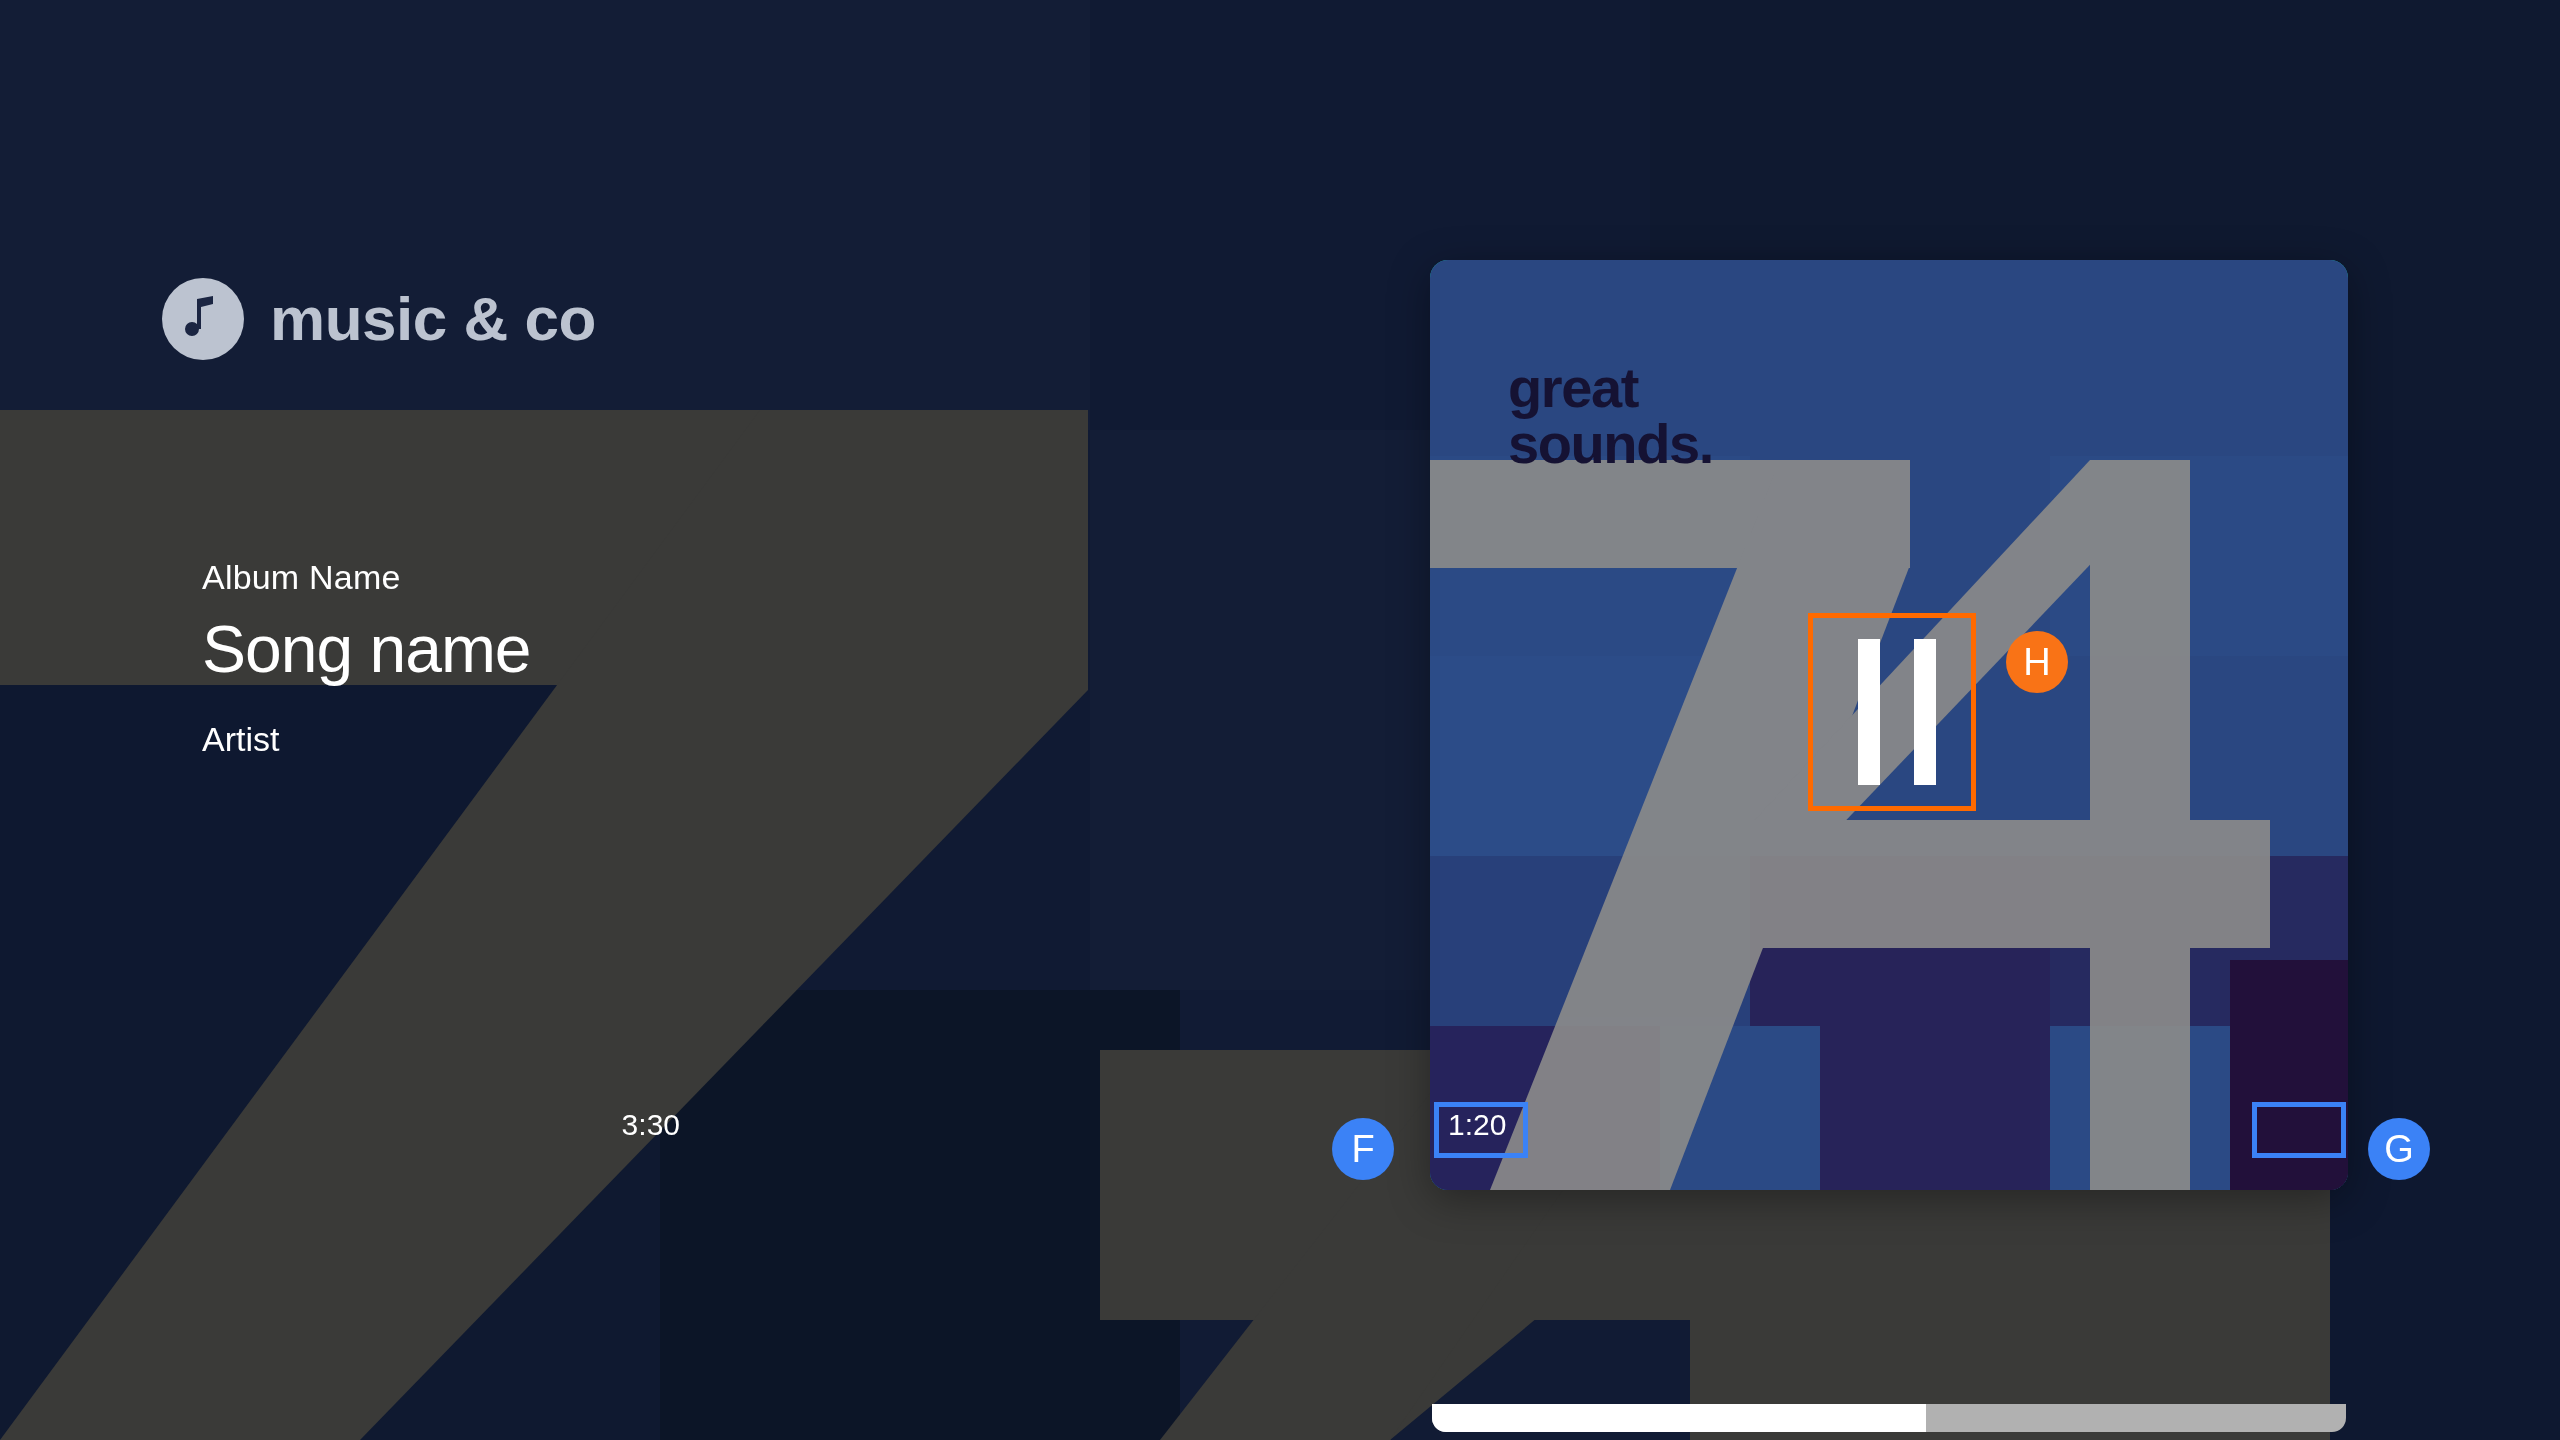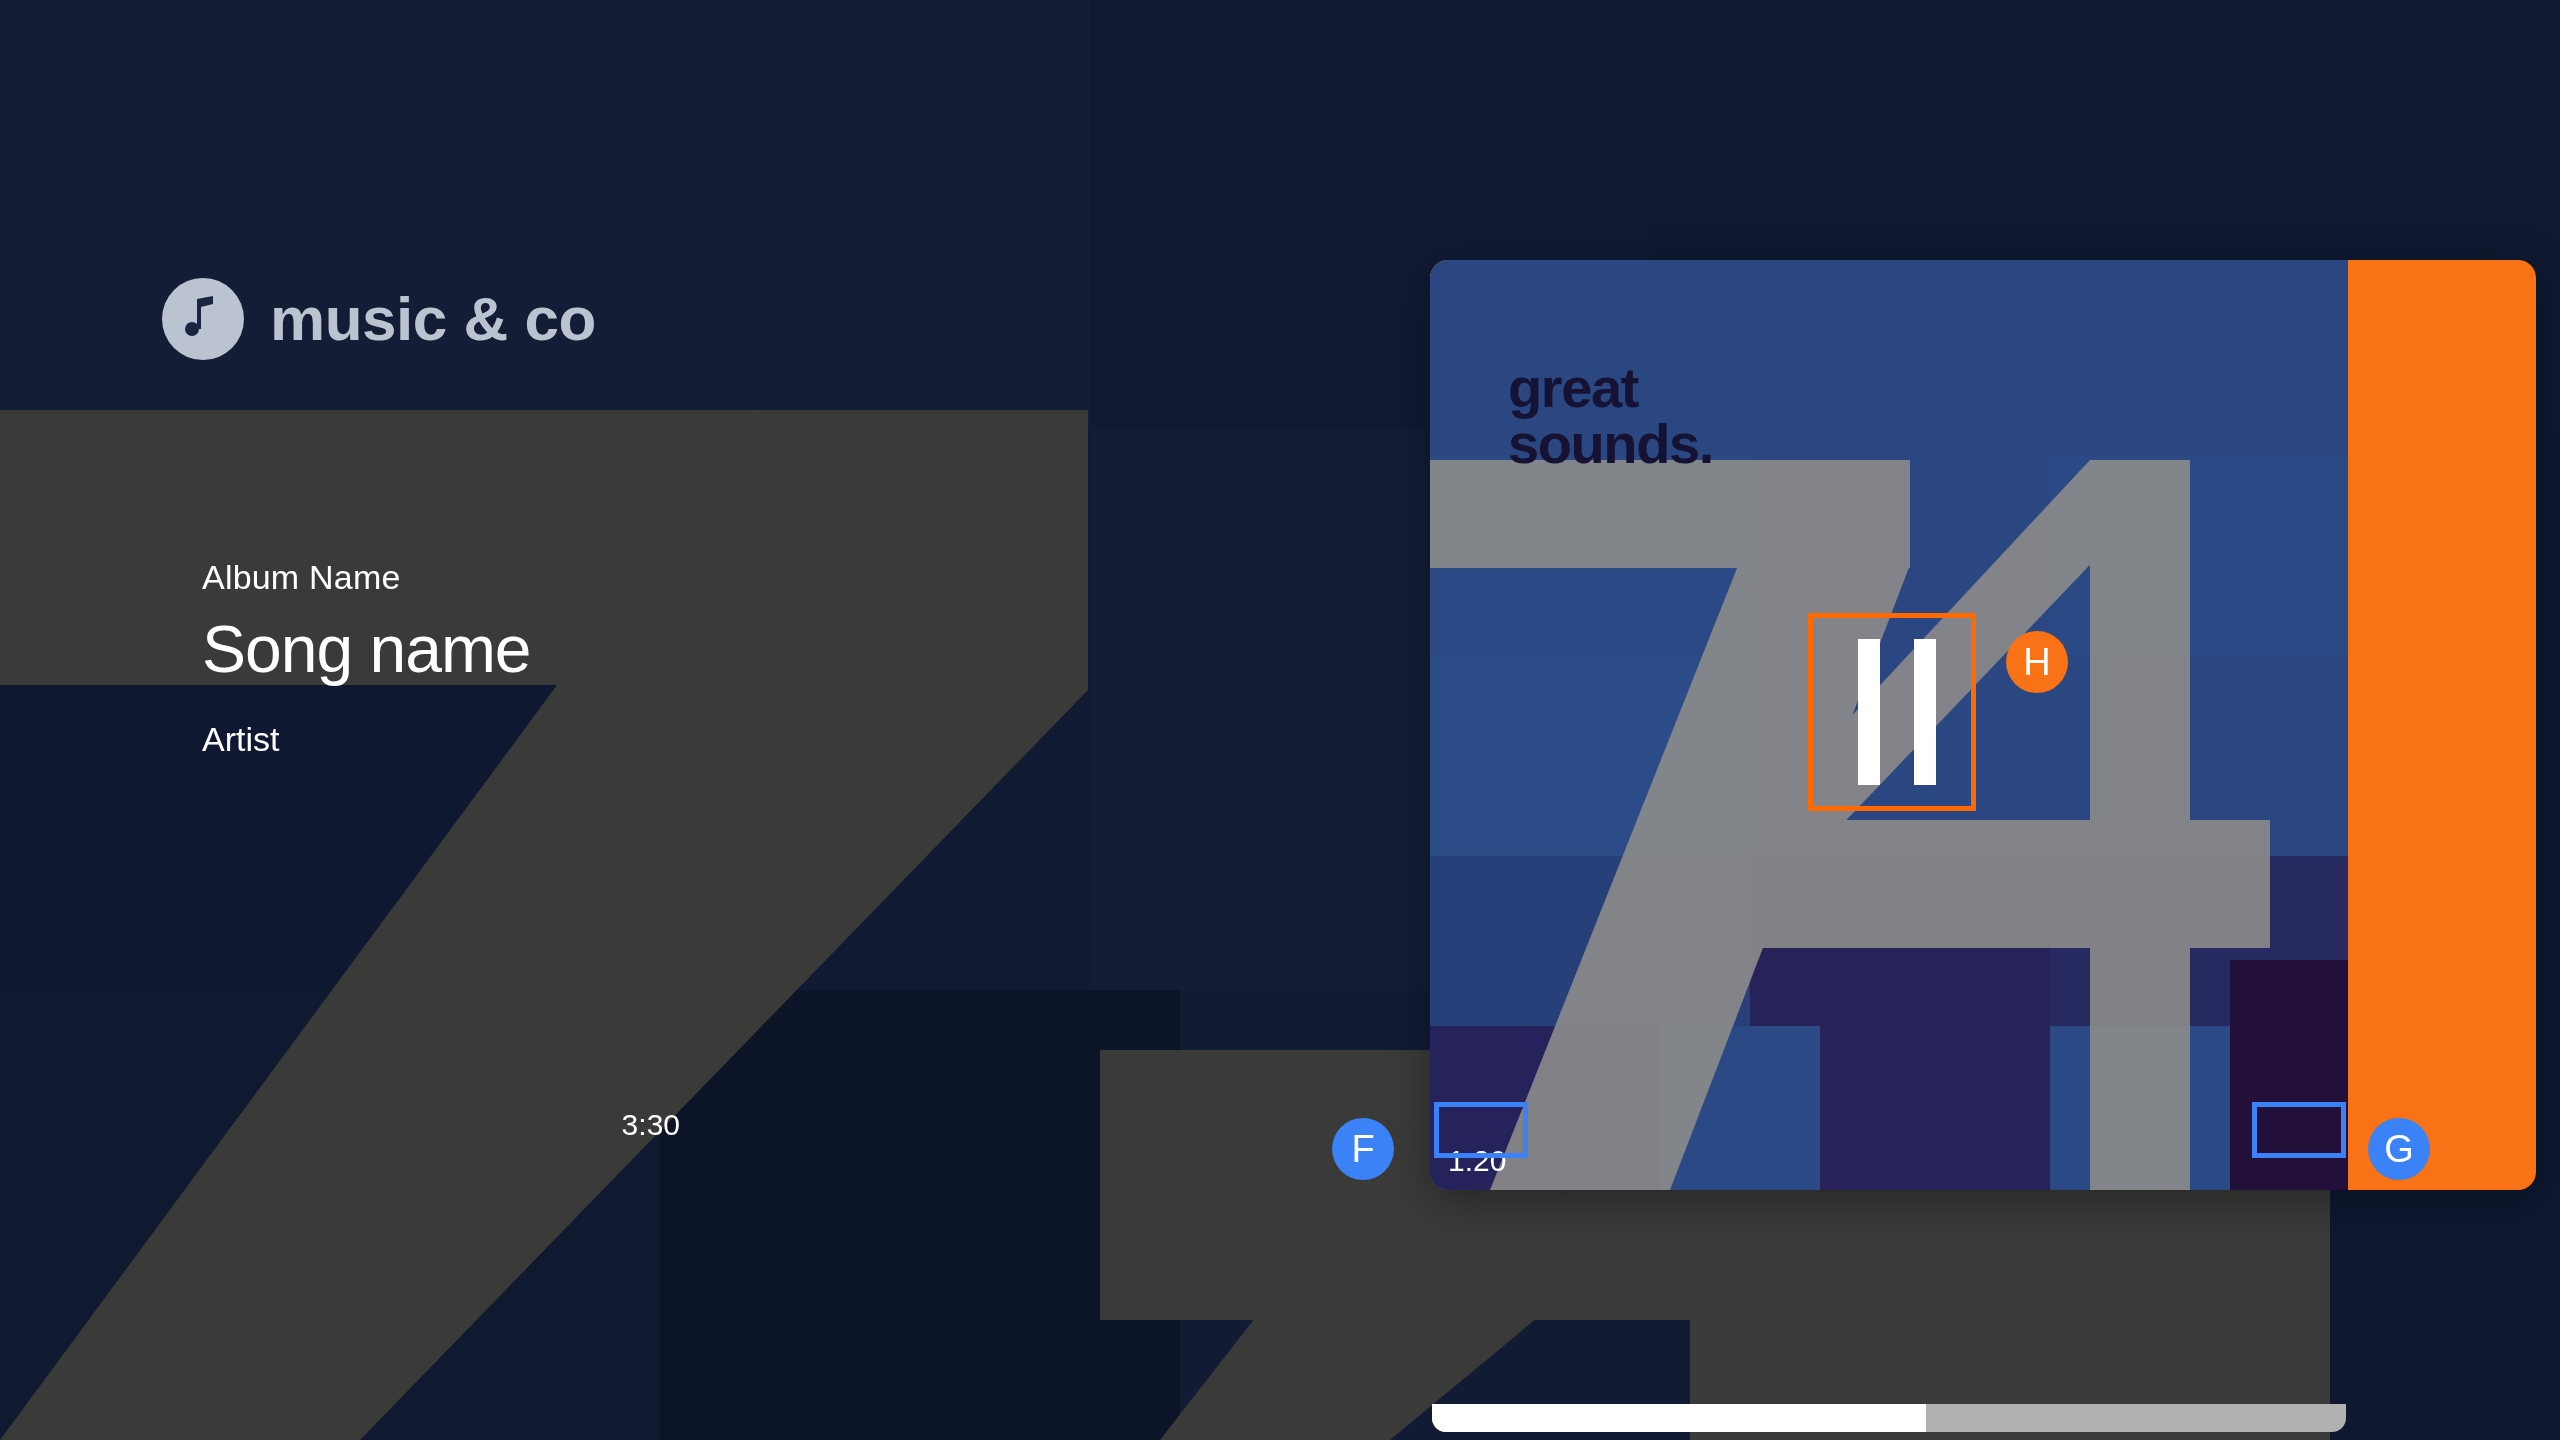--- a/index.html
+++ b/index.html
@@ -44,23 +44,23 @@
     background:#bcc3d0;display:flex;align-items:center;justify-content:center;
     flex:0 0 auto;
   }
   .brand-name{
     font-size:62px;font-weight:700;color:#bcc3d0;letter-spacing:-.5px;
     line-height:1;white-space:nowrap;
   }
 
   
   .card{
-    position:absolute;left:1430px;top:260px;width:1106px;height:930px;
+    position:absolute;left:1430px;top:260px;width:918px;height:930px;
     border-radius:18px;overflow:hidden;z-index:5;
-    background:#f97316;
+    background:#14b8a6;
     box-shadow:0 10px 40px rgba(0,0,0,.35);
   }
   .card-title{
     position:absolute;left:78px;top:100px;z-index:3;
     color:#151233;font-size:56px;font-weight:700;line-height:1.0;
     letter-spacing:-1.4px;
   }
   .card-title span{display:block;}
 
   
@@ -73,21 +73,21 @@
 
   
   .progress{
     position:absolute;left:1432px;bottom:8px;width:914px;height:28px;
     z-index:8;background:#b1b1b1;border-radius:0 0 14px 14px;overflow:hidden;
   }
   .progress-fill{height:100%;background:#ffffff;}
 
   .time-cur{
     position:absolute;left:1448px;top:1110px;z-index:10;
-    color:#ffffff;font-size:30px;line-height:1;margin-top:36px;
+    color:#ffffff;font-size:30px;line-height:1;
   }
   .time-tot{
     position:absolute;right:1880px;top:1110px;z-index:10;
     color:#ffffff;font-size:30px;line-height:1;
   }
 
   
   .anno-box{position:absolute;z-index:30;box-sizing:border-box;}
   .anno-box.orange{border:5px solid #ff6a00;}
   .anno-box.blue{border:5px solid #3b82f6;}

